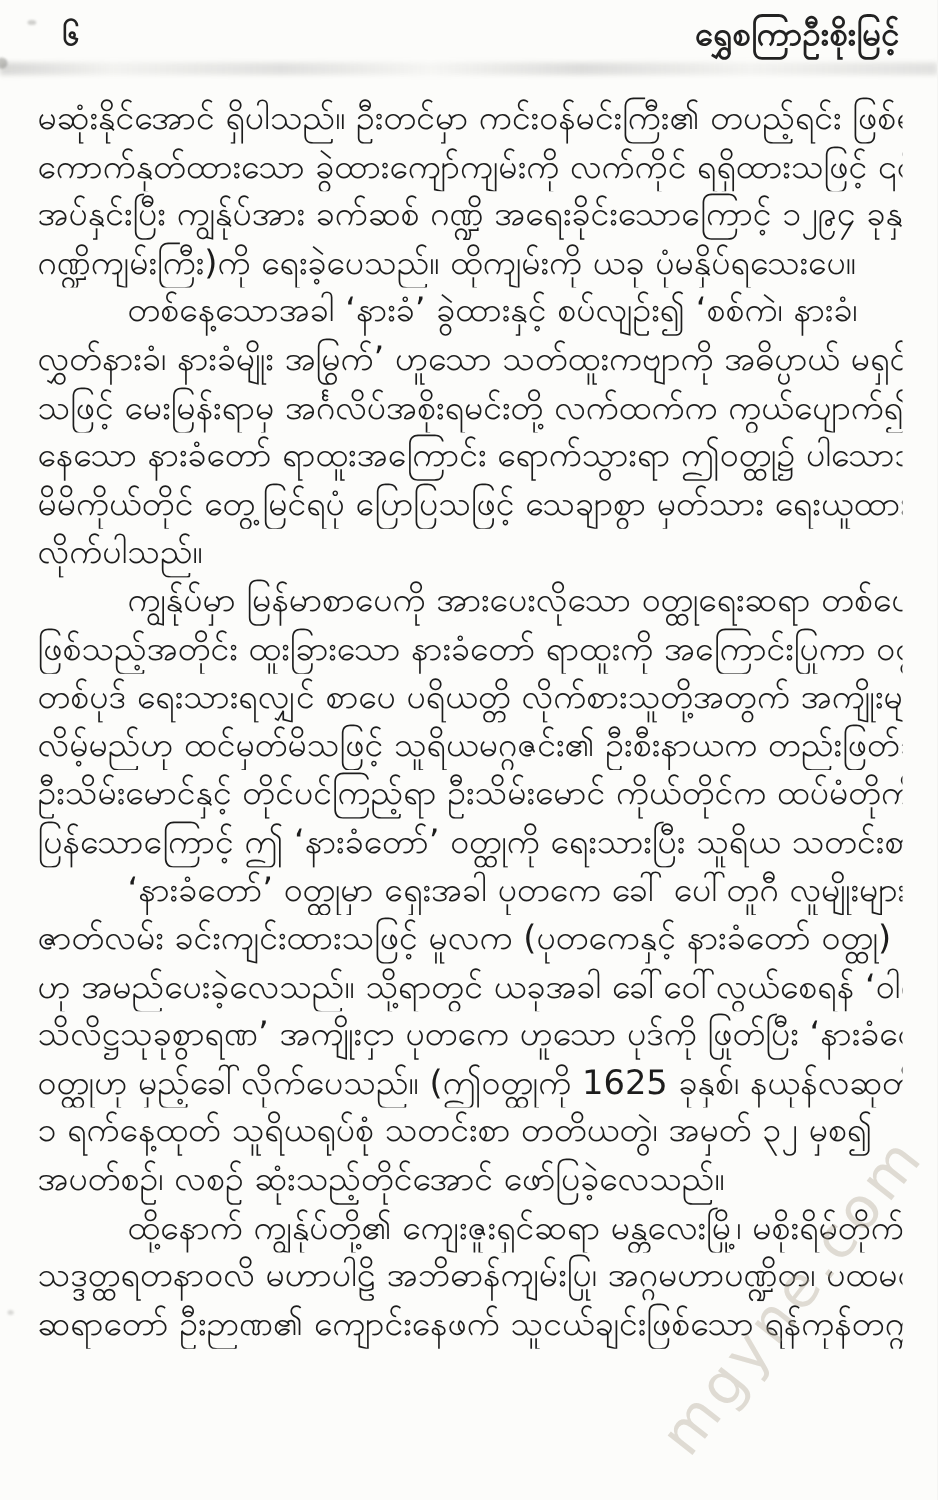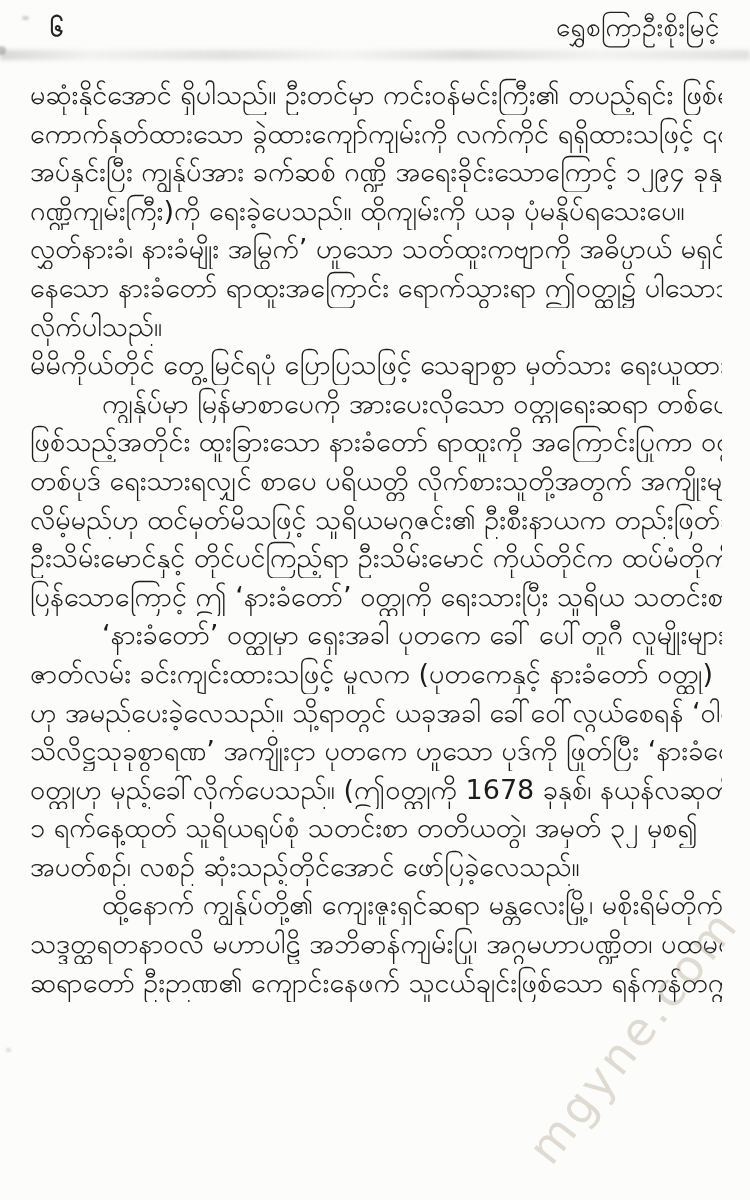--- a/index.html
+++ b/index.html
@@ -15,21 +15,21 @@
     overflow:hidden;
     color:#1c1c1c;
   }
   
   .page-number{
     position:absolute;top:12px;left:50px;
     font-size:24px;font-weight:600;color:#222;
   }
   .author{
     position:absolute;top:10px;right:30px;
-    font-size:26px;font-weight:400;color:#222;
+    font-size:26px;font-weight:700;color:#222;
     letter-spacing:.5px;
   }
   .header-rule{
     position:absolute;top:50px;left:0;width:750px;height:10px;
     background:linear-gradient(90deg,
       rgba(120,120,118,.28) 0%,rgba(160,160,158,.10) 12%,
       rgba(130,130,128,.22) 30%,rgba(170,170,168,.08) 46%,
       rgba(125,125,123,.24) 62%,rgba(165,165,163,.10) 80%,
       rgba(130,130,128,.22) 100%);
     filter:blur(2px);
@@ -75,37 +75,39 @@
   <div class="author">ရွှေစကြာဦးစိုးမြင့်</div>
   <div class="header-rule"></div>
 
   <div class="body-text">
 
     <div class="line">မဆုံးနိုင်အောင် ရှိပါသည်။ ဦးတင်မှာ ကင်းဝန်မင်းကြီး၏ တပည့်ရင်း ဖြစ်ရာ</div>
     <div class="line">ကောက်နုတ်ထားသော ခွဲထားကျော်ကျမ်းကို လက်ကိုင် ရရှိထားသဖြင့် ၎င်းမူကိုပါ</div>
     <div class="line">အပ်နှင်းပြီး ကျွန်ုပ်အား ခက်ဆစ် ဂဏ္ဍိ အရေးခိုင်းသောကြောင့် ၁၂၉၄ ခုနှစ်က</div>
     <div class="line">ဂဏ္ဍိကျမ်းကြီး)ကို ရေးခဲ့ပေသည်။ ထိုကျမ်းကို ယခု ပုံမနှိပ်ရသေးပေ။</div>
 
+    <div class="line indent">တစ်နေ့သောအခါ ‘နားခံ’ ခွဲထားနှင့် စပ်လျဉ်း၍ ‘စစ်ကဲ၊ နားခံ၊</div>
     <div class="line">လွှတ်နားခံ၊ နားခံမျိုး အမြွက်’ ဟူသော သတ်ထူးကဗျာကို အဓိပ္ပာယ် မရှင်းလင်း</div>
+    <div class="line">သဖြင့် မေးမြန်းရာမှ အင်္ဂလိပ်အစိုးရမင်းတို့ လက်ထက်က ကွယ်ပျောက်၍</div>
     <div class="line">နေသော နားခံတော် ရာထူးအကြောင်း ရောက်သွားရာ ဤဝတ္ထု၌ ပါသောအတိုင်း</div>
+    <div class="line">မိမိကိုယ်တိုင် တွေ့မြင်ရပုံ ပြောပြသဖြင့် သေချာစွာ မှတ်သား ရေးယူထား</div>
     <div class="line">လိုက်ပါသည်။</div>
-    <div class="line">မိမိကိုယ်တိုင် တွေ့မြင်ရပုံ ပြောပြသဖြင့် သေချာစွာ မှတ်သား ရေးယူထား</div>
 
     <div class="line indent">ကျွန်ုပ်မှာ မြန်မာစာပေကို အားပေးလိုသော ဝတ္ထုရေးဆရာ တစ်ယောက်</div>
     <div class="line">ဖြစ်သည့်အတိုင်း ထူးခြားသော နားခံတော် ရာထူးကို အကြောင်းပြုကာ ဝတ္ထု</div>
     <div class="line">တစ်ပုဒ် ရေးသားရလျှင် စာပေ ပရိယတ္တိ လိုက်စားသူတို့အတွက် အကျိုးများ</div>
     <div class="line">လိမ့်မည်ဟု ထင်မှတ်မိသဖြင့် သူရိယမဂ္ဂဇင်း၏ ဦးစီးနာယက တည်းဖြတ်သူ</div>
     <div class="line">ဦးသိမ်းမောင်နှင့် တိုင်ပင်ကြည့်ရာ ဦးသိမ်းမောင် ကိုယ်တိုင်က ထပ်မံတိုက်တွန်း</div>
     <div class="line">ပြန်သောကြောင့် ဤ ‘နားခံတော်’ ဝတ္ထုကို ရေးသားပြီး သူရိယ သတင်းစာတိုက်</div>
 
     <div class="line indent">‘နားခံတော်’ ဝတ္ထုမှာ ရှေးအခါ ပုတကေ ခေါ် ပေါ်တူဂီ လူမျိုးများနှင့်</div>
     <div class="line">ဇာတ်လမ်း ခင်းကျင်းထားသဖြင့် မူလက (ပုတကေနှင့် နားခံတော် ဝတ္ထု)</div>
     <div class="line">ဟု အမည်ပေးခဲ့လေသည်။ သို့ရာတွင် ယခုအခါ ခေါ်ဝေါ်လွယ်စေရန် ‘ဝါစာ</div>
     <div class="line">သိလိဋ္ဌသုခုစွာရဏ’ အကျိုးငှာ ပုတကေ ဟူသော ပုဒ်ကို ဖြုတ်ပြီး ‘နားခံတော်’</div>
-    <div class="line">ဝတ္ထုဟု မှည့်ခေါ်လိုက်ပေသည်။ (ဤဝတ္ထုကို 1678 ခုနှစ်၊ နယုန်လဆုတ်</div>
+    <div class="line">ဝတ္ထုဟု မှည့်ခေါ်လိုက်ပေသည်။ (ဤဝတ္ထုကို 1625 ခုနှစ်၊ နယုန်လဆုတ်</div>
     <div class="line">၁ ရက်နေ့ထုတ် သူရိယရုပ်စုံ သတင်းစာ တတိယတွဲ၊ အမှတ် ၃၂ မှစ၍</div>
     <div class="line">အပတ်စဉ်၊ လစဉ် ဆုံးသည့်တိုင်အောင် ဖော်ပြခဲ့လေသည်။</div>
 
     <div class="line indent">ထို့နောက် ကျွန်ုပ်တို့၏ ကျေးဇူးရှင်ဆရာ မန္တလေးမြို့၊ မစိုးရိမ်တိုက်</div>
     <div class="line">သဒ္ဒတ္ထရတနာဝလိ မဟာပါဠိ အဘိဓာန်ကျမ်းပြု၊ အဂ္ဂမဟာပဏ္ဍိတ၊ ပထမကျော်</div>
     <div class="line">ဆရာတော် ဦးဉာဏ၏ ကျောင်းနေဖက် သူငယ်ချင်းဖြစ်သော ရန်ကုန်တက္ကသိုလ်</div>
   </div>
 
   <div class="watermark">mgyne.com</div>
 

